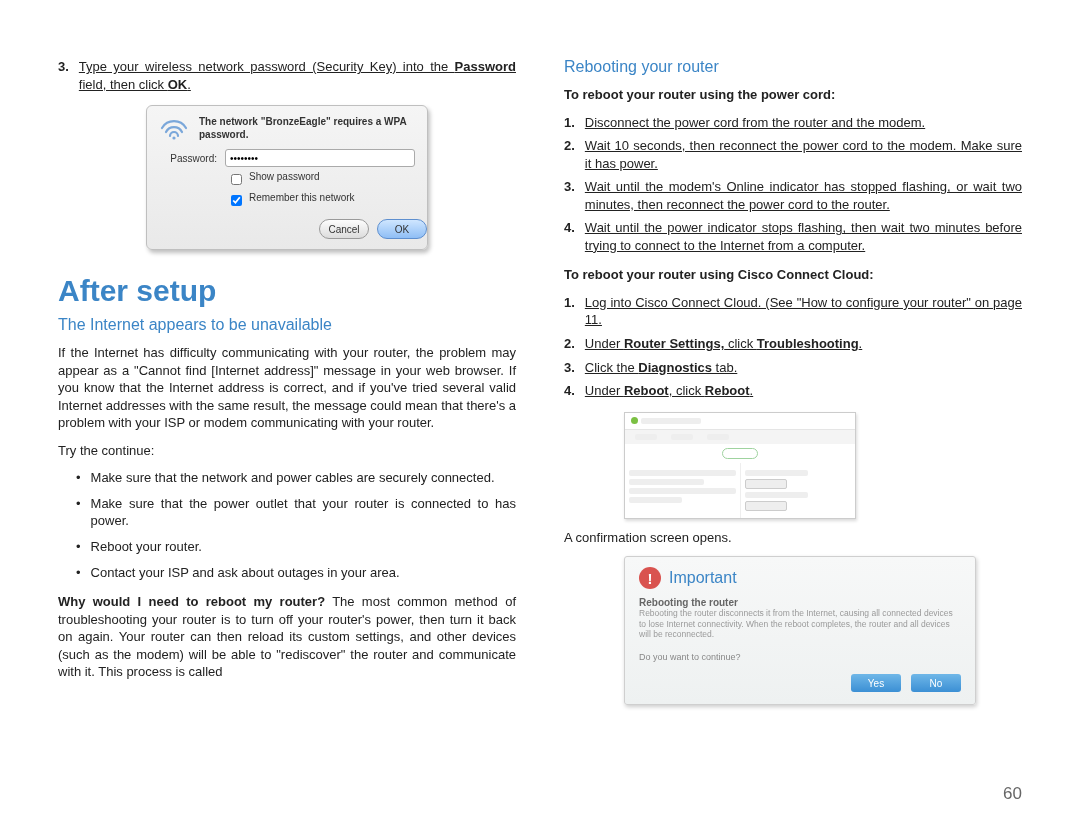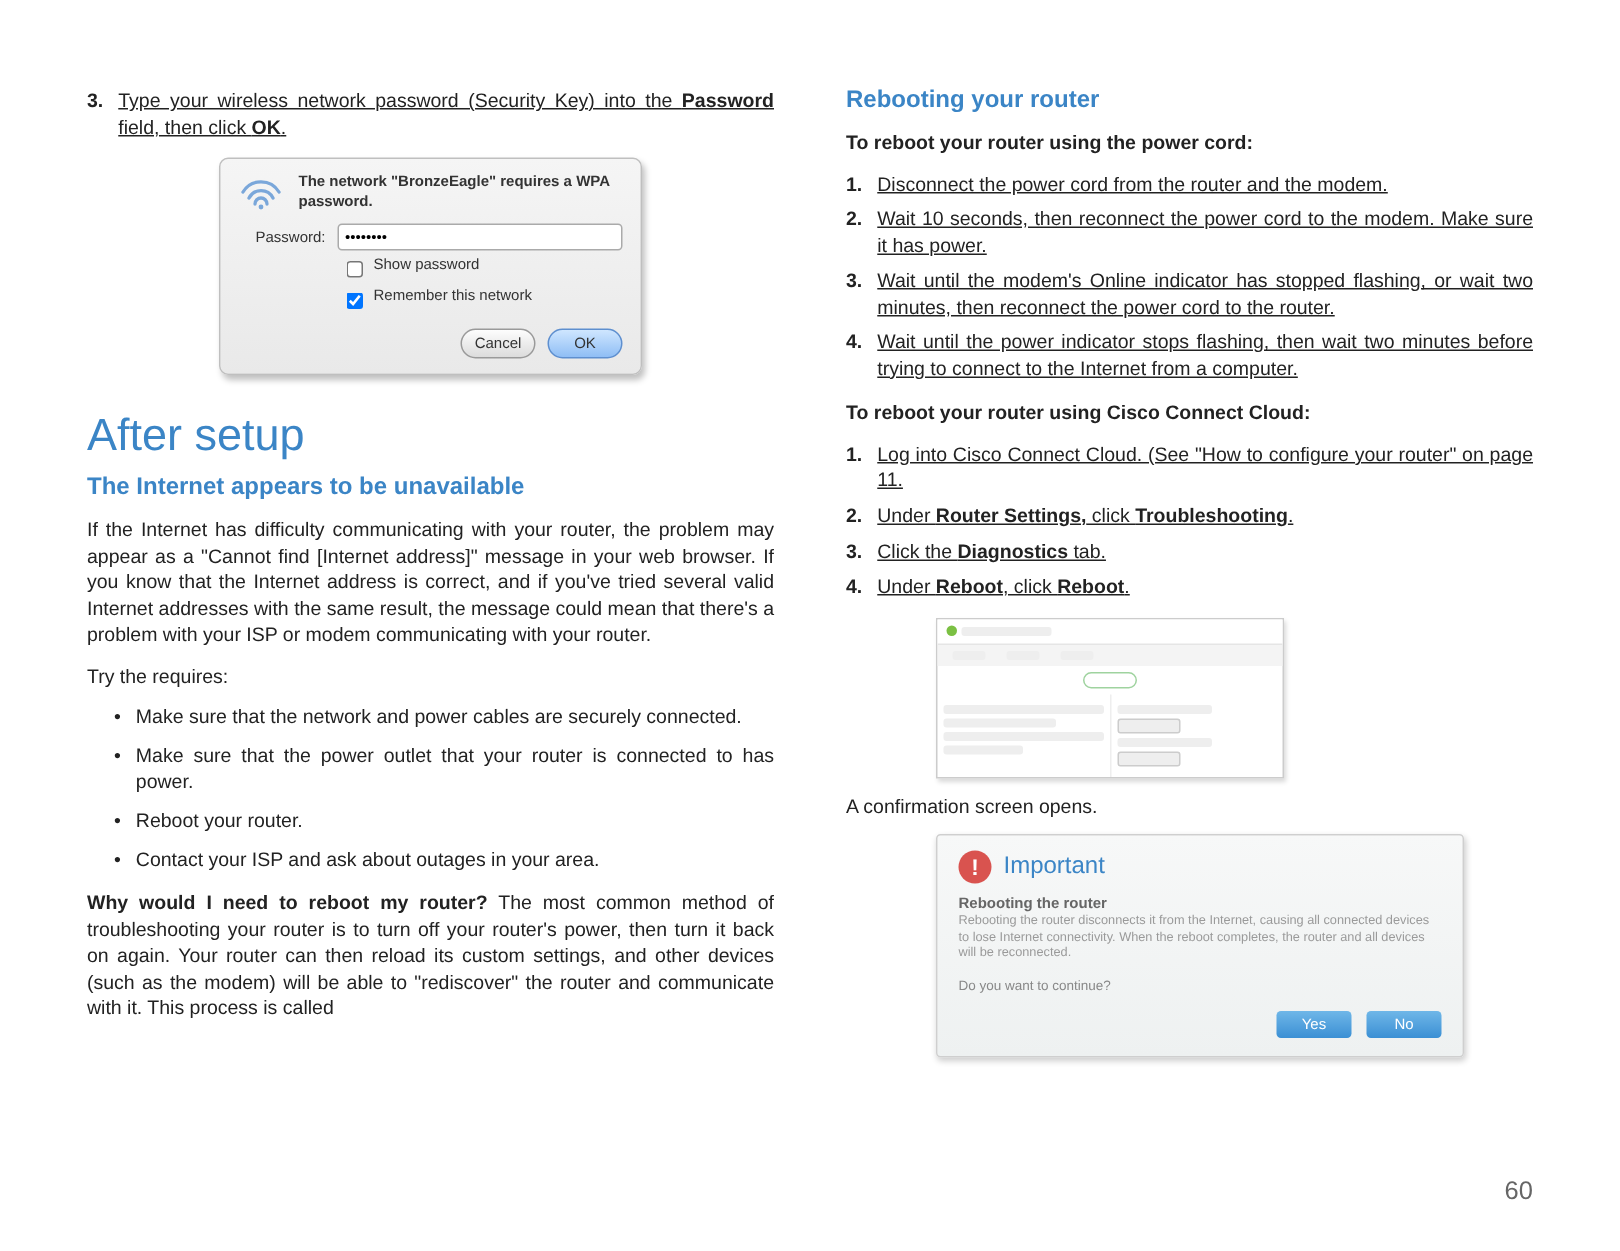--- a/index.html
+++ b/index.html
@@ -13,27 +13,27 @@
     box-sizing:border-box;
   }
   .cols{
     display:flex;
     gap:48px;
     padding:58px 58px 0 58px;
   }
   .col{flex:1;min-width:0;}
   h1.sect{
     font-size:30px;
-    font-weight:400;
+    font-weight:700;
     color:#3b85c6;
     margin:24px 0 8px 0;
   }
   h2.sub{
     font-size:16px;
-    font-weight:700;
+    font-weight:400;
     color:#3b85c6;
     margin:0 0 10px 0;
   }
   p{margin:0 0 10px 0;line-height:1.35;text-align:justify;}
   ol.num{list-style:none;padding:0;margin:0 0 12px 0;}
   ol.num>li{display:flex;gap:10px;margin:0 0 6px 0;text-align:justify;line-height:1.35;}
   ol.num>li>.n{font-weight:700;white-space:nowrap;}
   ol.num>li>.t{flex:1;text-decoration:underline;}
   ul.bul{list-style:none;padding:0;margin:0 0 12px 0;}
   ul.bul>li{display:flex;gap:10px;margin:0 0 8px 0 ;padding-left:18px;line-height:1.35;text-align:justify;}
@@ -52,21 +52,21 @@
   }
   .macdlg .top{display:flex;gap:10px;padding:10px 12px 6px 12px;}
   .wifi-ic{width:30px;height:22px;margin-top:2px;}
   .wifi-ic svg{width:30px;height:22px;}
   .macdlg .msg{font-weight:700;line-height:1.25;}
   .macdlg .row{display:flex;align-items:center;gap:8px;padding:2px 12px;}
   .macdlg .row label{width:58px;text-align:right;font-size:10px;}
   .macdlg input[type=password]{flex:1;height:16px;border:1px solid #aaa;border-radius:3px;background:#fff;font-size:10px;padding:0 4px;}
   .macdlg .chk{padding:2px 12px 2px 80px;font-size:10px;display:flex;gap:4px;}
   .macdlg .chk input{width:11px;height:11px;}
-  .macdlg .btns{display:flex;justify-content:flex-end;gap:8px;padding:8px 12px 10px 12px;}
+  .macdlg .btns{display:flex;justify-content:flex-end;gap:8px;padding:8px 0 10px 12px;}
   .macbtn{min-width:48px;height:18px;border:1px solid #9a9a9a;border-radius:10px;background:linear-gradient(#fdfdfd,#dcdcdc);font-size:10px;display:flex;align-items:center;justify-content:center;}
   .macbtn.primary{background:linear-gradient(#cfe6ff,#8fbef5);border-color:#5e8fcf;}
 
   
   .ccc{
     width:230px;margin:6px 0 10px 60px;
     border:1px solid #ccc;background:#fff;font-size:6px;color:#888;
     box-shadow:1px 2px 3px rgba(0,0,0,.15);
   }
   .ccc .hdr{height:16px;border-bottom:1px solid #e5e5e5;background:#fff;display:flex;align-items:center;}
@@ -139,21 +139,21 @@
         </div>
       <div class="btns">
         <div class="macbtn">Cancel</div>
         <div class="macbtn primary">OK</div>
       </div>
     </div>
 
     <h1 class="sect">After setup</h1>
     <h2 class="sub">The Internet appears to be unavailable</h2>
     <p>If the Internet has difficulty communicating with your router, the problem may appear as a "Cannot find [Internet address]" message in your web browser. If you know that the Internet address is correct, and if you've tried several valid Internet addresses with the same result, the message could mean that there's a problem with your ISP or modem communicating with your router.</p>
-    <p>Try the requires:</p>
+    <p>Try the continue:</p>
     <ul class="bul">
       <li>
           <span>Make sure that the network and power cables are securely connected.</span>
         </li>
       <li>
           <span>Make sure that the power outlet that your router is connected to has power.</span>
         </li>
       <li>
           <span>Reboot your router.</span>
         </li>

